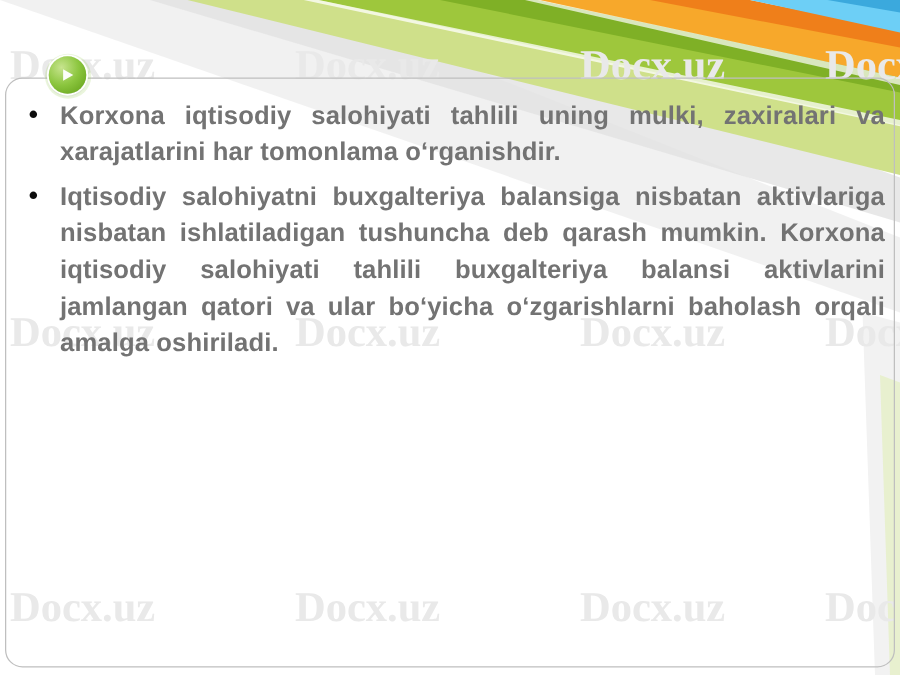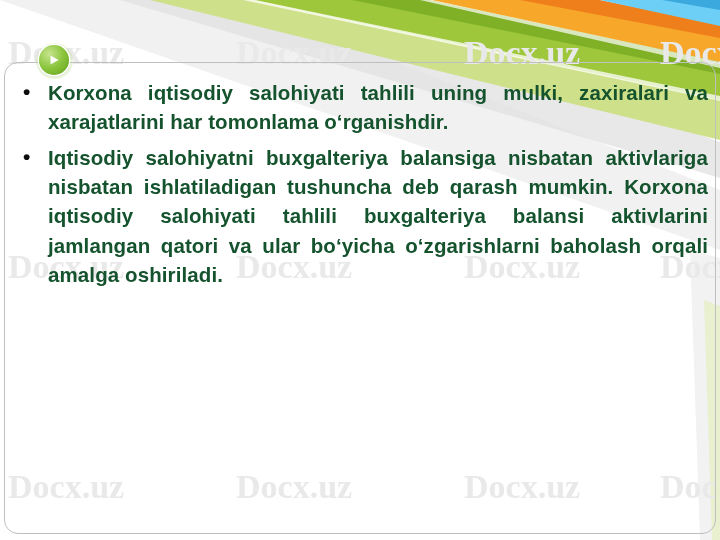--- a/index.html
+++ b/index.html
@@ -77,21 +77,21 @@
     margin: 0;
     padding: 0;
   }
 
   ul.bullets > li {
     position: relative;
     padding-left: 34px;
     margin-bottom: 7px;
     font-size: 20.5px;
     line-height: 1.42;
-    color: #14532d;
+    color: #737373;
     text-align: justify;
     text-justify: inter-word;
     font-weight: 600;
     letter-spacing: 0.1px;
   }
   ul.bullets > li::before {
     content: "\2022";
     position: absolute;
     left: 9px;
     top: -2px;

